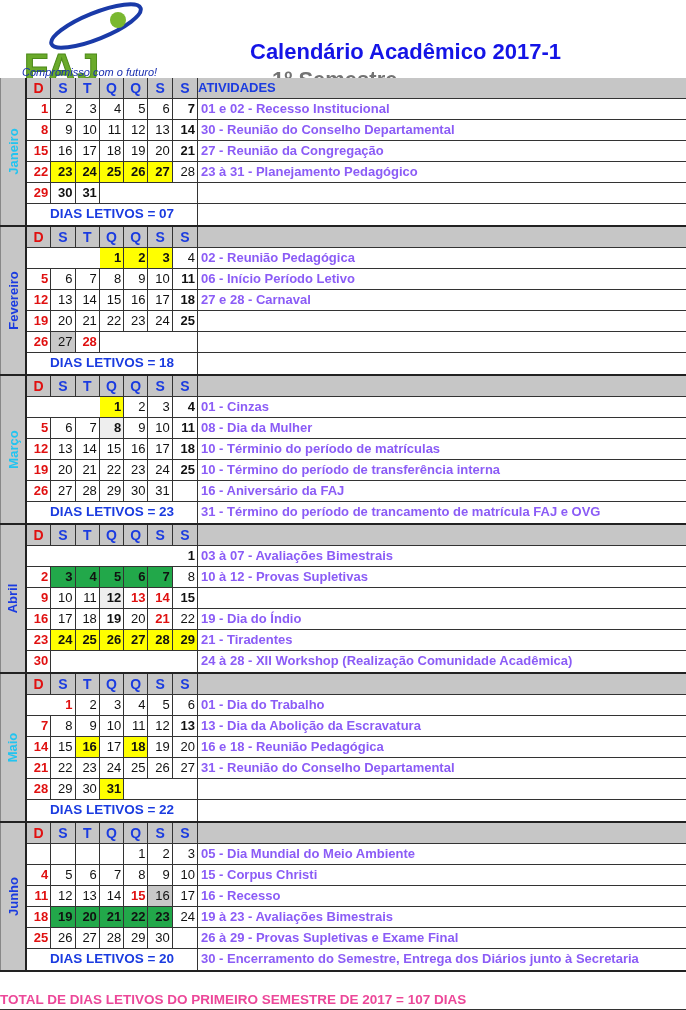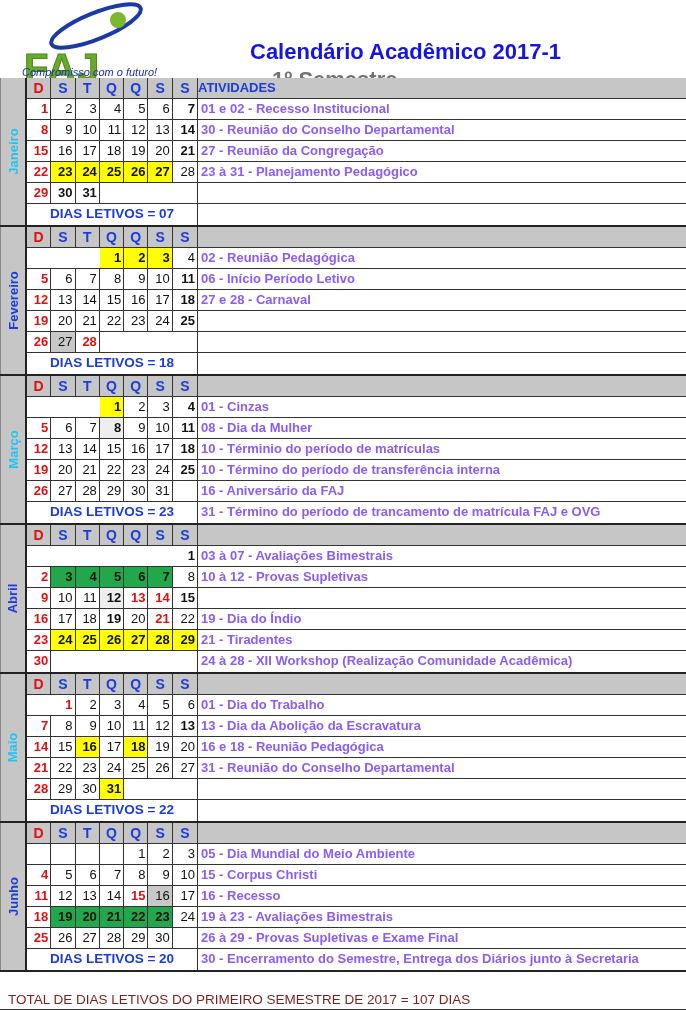--- a/index.html
+++ b/index.html
@@ -26,21 +26,21 @@
   .d.red{color:#e01010;font-weight:bold;}
   .d.yel{background:#ffff00;font-weight:bold;}
   .d.grn{background:#22a84a;font-weight:bold;}
   .d.gry{background:#c8c8c8;}
   .d.lgry{background:#eeeeee;font-weight:bold;}
   .hdr .d{background:#c6c6c6;text-align:center;padding:0;color:#1a3be0;font-weight:bold;font-size:14px;}
   .hdr .d.dd{color:#e01010;}
   .hdr .act{background:#c6c6c6;text-align:left;color:#1a3be0;font-weight:bold;padding:0;}
   .act{flex:1;font-size:13px;font-weight:bold;color:#8b5cf6;line-height:20px;padding-left:3px;white-space:nowrap;overflow:hidden;}
   .letivos{width:170px;border-right:1px solid #333;text-align:center;color:#1a3be0;font-weight:bold;font-size:13.5px;line-height:20px;}
-  .total{position:absolute;left:0;top:989px;width:686px;height:21px;border-bottom:1px solid #333;color:#7f1d1d;font-weight:normal;font-size:13.5px;line-height:21px;padding-left:8px;box-sizing:border-box;}
+  .total{position:absolute;left:0;top:989px;width:686px;height:21px;border-bottom:1px solid #333;color:#ec4899;font-weight:bold;font-size:13.5px;line-height:21px;padding-left:0;box-sizing:border-box;}
 </style>
 </head>
 <body>
 
 <div class="header">
   <div class="logo">
     <svg width="145" height="74" style="position:absolute;left:0;top:0">
       <ellipse cx="86" cy="24" rx="48" ry="13" transform="rotate(-22 86 24)" fill="none" stroke="#1a3aa8" stroke-width="4"></ellipse>
       <circle cx="108" cy="18" r="8" fill="#7ab830"></circle>
     </svg>

